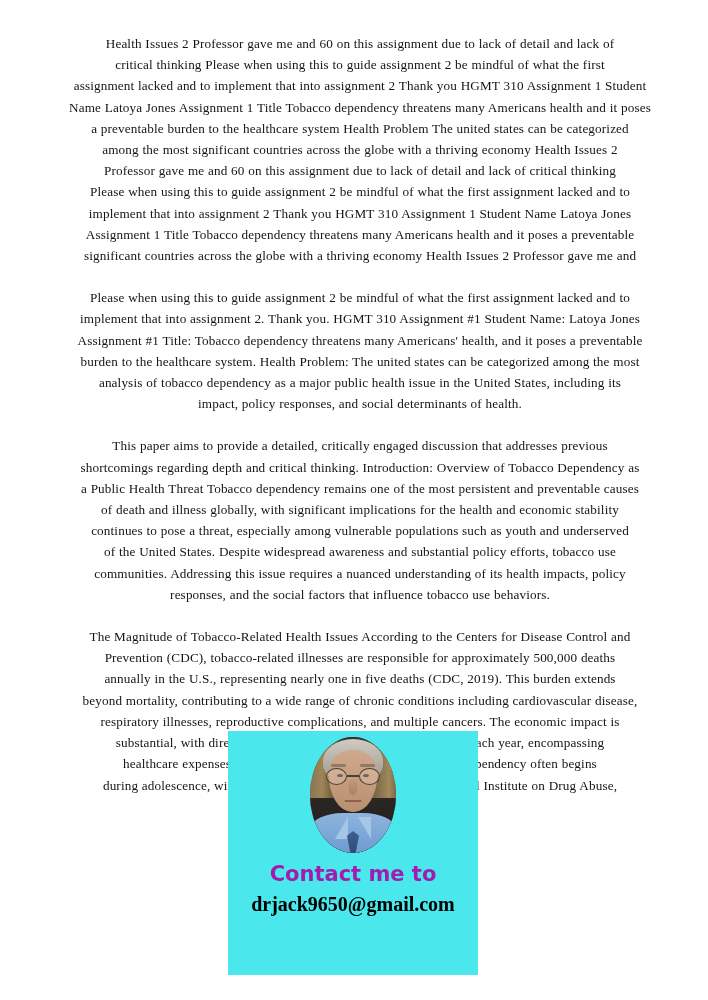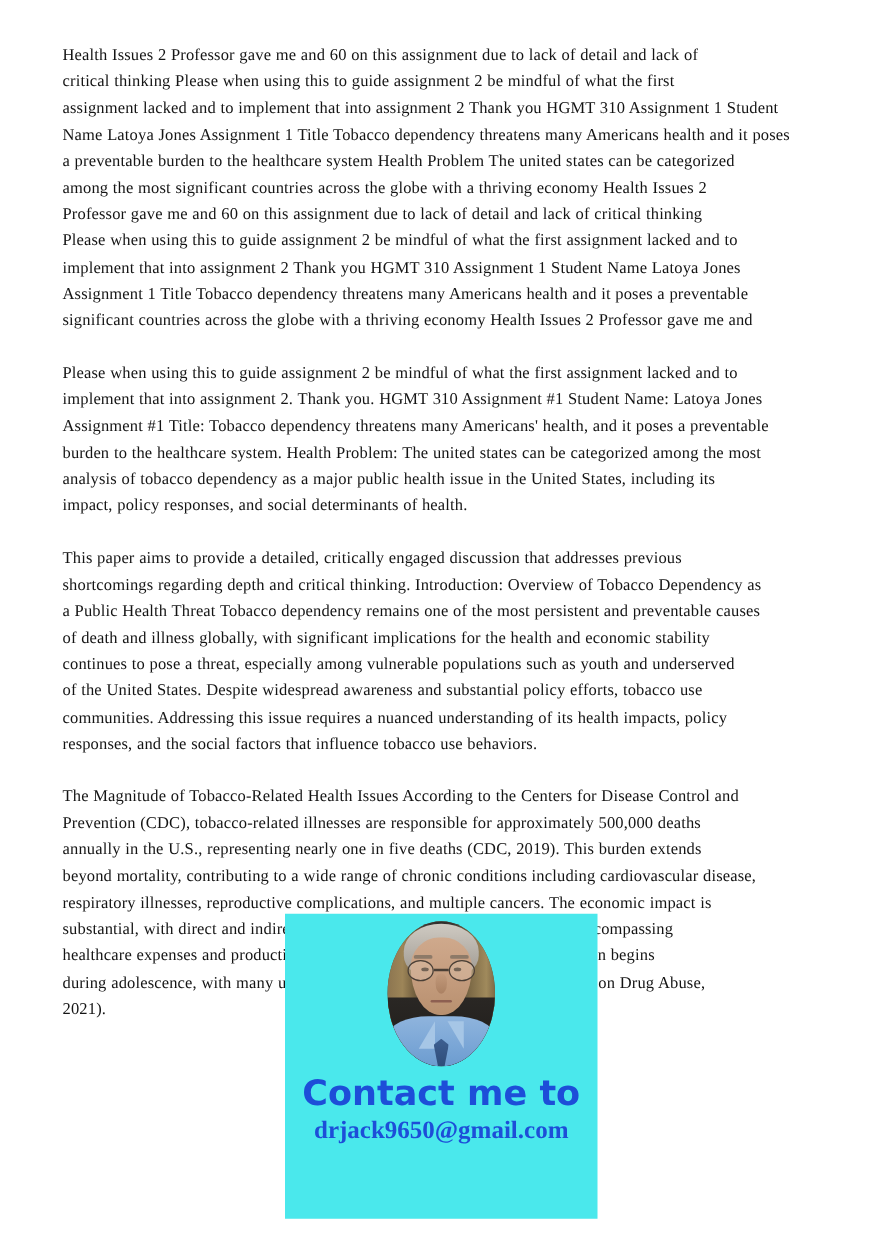--- a/index.html
+++ b/index.html
@@ -26,21 +26,21 @@
   .doc-body {
     position: absolute;
     left: 50px;
     top: 33px;
     width: 620px;
   }
   .para {
     margin: 0 0 21px 0;
     font-size: 13.2px;
     line-height: 21.2px;
-    text-align: left;
+    text-align: center;
     color: #141414;
     letter-spacing: 0.01em;
     word-spacing: 0.02em;
   }
   .para.tight {
     margin-bottom: 0;
   }
   .para span.l {
     display: block;
     white-space: nowrap;
@@ -215,33 +215,33 @@
     bottom: 0;
     transform: translateX(-50%);
     width: 12px;
     height: 22px;
     background: linear-gradient(180deg, #3d5f91 0%, #2f4d79 100%);
     clip-path: polygon(50% 0, 100% 22%, 72% 100%, 28% 100%, 0 22%);
   }
   .promo-line {
     font-family: "DejaVu Sans", "Liberation Sans", sans-serif;
     font-weight: bold;
-    font-size: 28px;
+    font-size: 21px;
     line-height: 25px;
-    color: #1d4ed8;
+    color: #a21caf;
     text-align: right;
     white-space: nowrap;
   }
   .promo-line.first { margin-top: 9px; }
   .promo-email {
     font-family: "Liberation Serif", "DejaVu Serif", serif;
     font-weight: bold;
     font-size: 20px;
     line-height: 24px;
-    color: #1d4ed8;
+    color: #000000;
     text-align: center;
     margin-top: 5px;
     white-space: nowrap;
   }
 </style>
 </head>
 <body>
 
 <div id="page">
 

